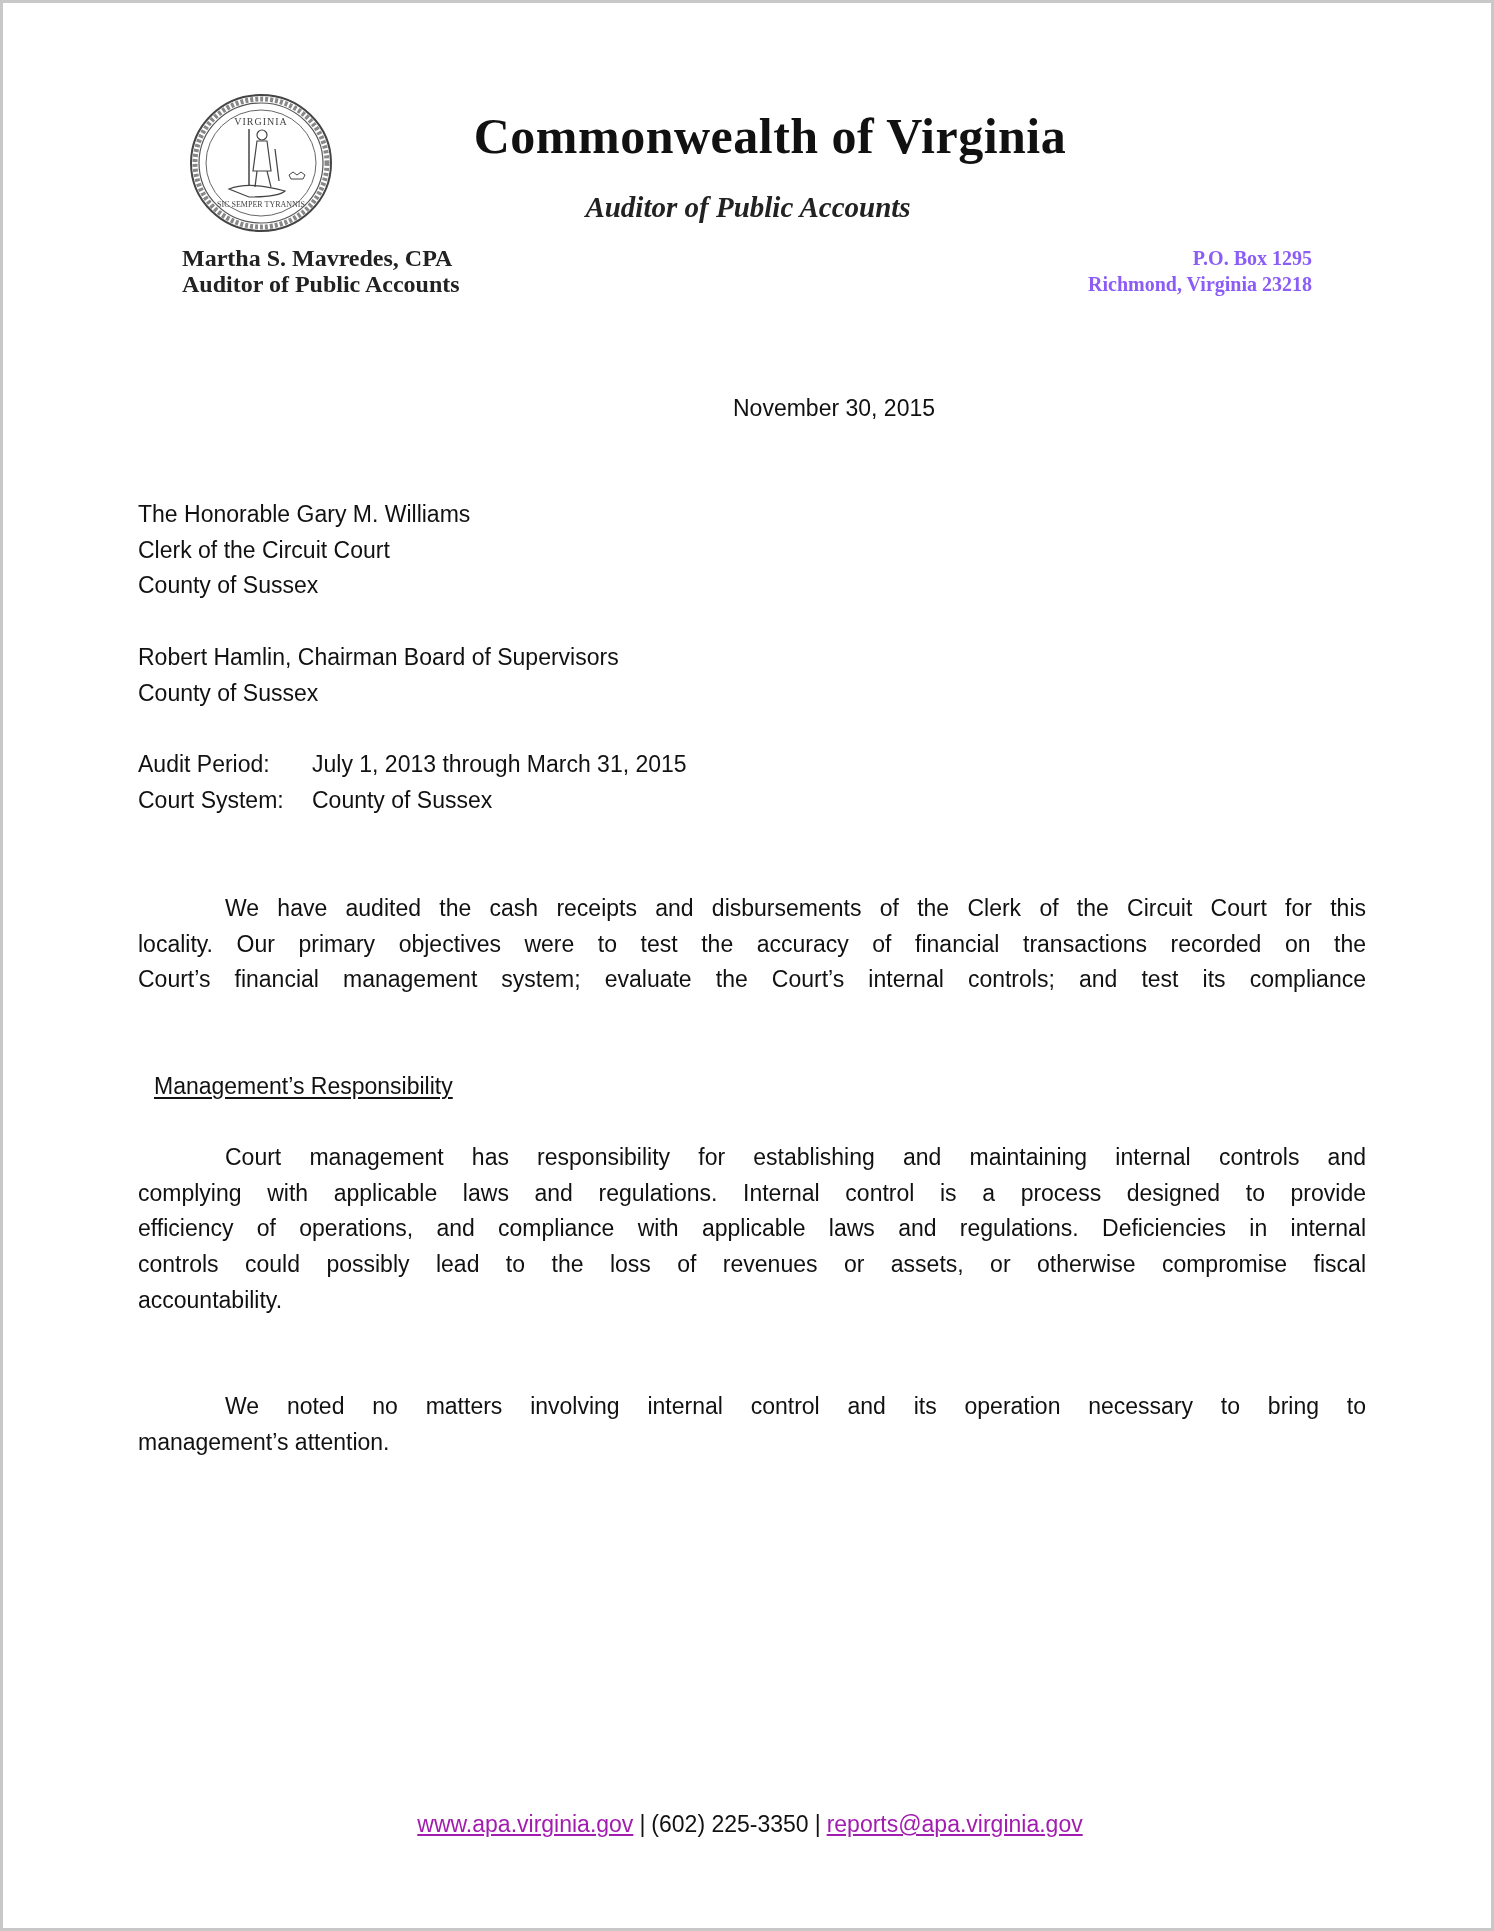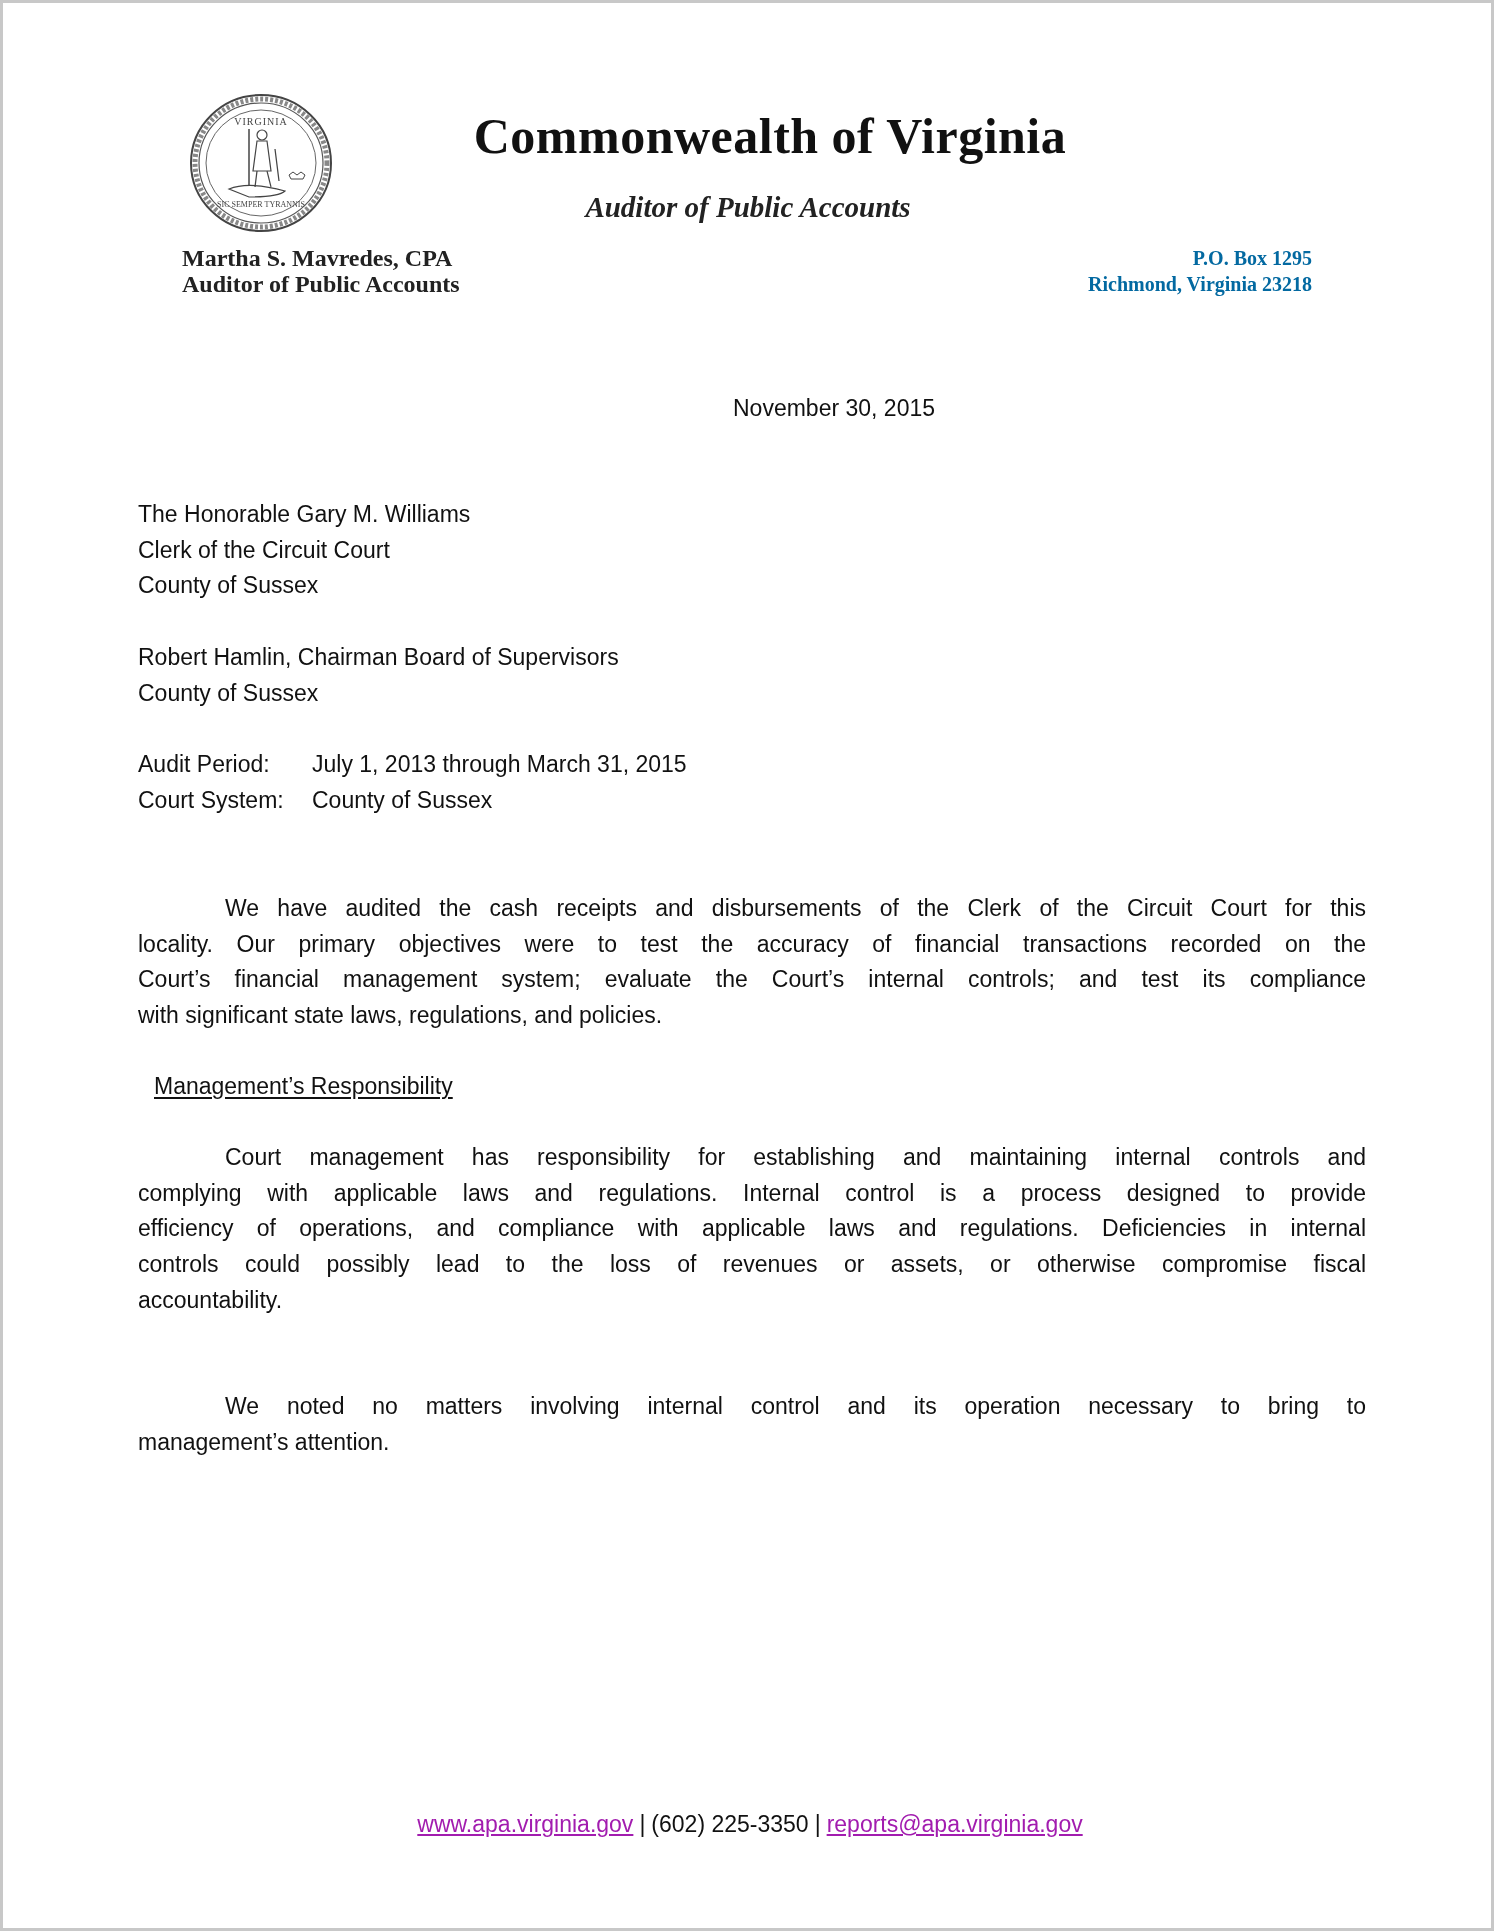--- a/index.html
+++ b/index.html
@@ -16,21 +16,21 @@
   .seal { left: 186px; top: 90px; width: 144px; height: 140px; }
   .title {
     left: 452px; top: 104px; width: 630px; text-align: center;
     font-size: 50px; font-weight: bold; letter-spacing: 0.5px; line-height: 58px;
   }
   .subtitle {
     left: 430px; top: 186px; width: 630px; text-align: center;
     font-size: 29px; font-style: italic; line-height: 36px; color: #222;
   }
   .addr-left { left: 179px; top: 242px; font-size: 24px; line-height: 26px; color: #222; }
-  .addr-right { right: 179px; top: 242px; font-size: 20px; line-height: 26px; text-align: right; color: #0369a1; }
+  .addr-right { right: 179px; top: 242px; font-size: 20px; line-height: 26px; text-align: right; color: #8b5cf6; }
 
   
   .txt { font-size: 23px; line-height: 35.7px; }
   .date { left: 730px; top: 388px; }
   .block { left: 135px; width: 1228px; }
   .recipient1 { top: 494px; }
   .recipient2 { top: 637px; }
   .audit { top: 744px; }
   .kv { display: flex; }
   .kv .k { width: 174px; white-space: pre; }
@@ -109,21 +109,20 @@
     <div class="kv">
       <span class="k">Court System:</span>
       <span>County of Sussex</span>
     </div>
   </div>
 
   <div class="para sans txt p1">
     <span class="line indent">We have audited the cash receipts and disbursements of the Clerk of the Circuit Court for this</span>
     <span class="line">locality.  Our primary objectives were to test the accuracy of financial transactions recorded on the</span>
     <span class="line">Court’s financial management system; evaluate the Court’s internal controls; and test its compliance</span>
-    <span class="line last">with significant state laws, regulations, and policies.</span>
   </div>
 
   <div class="abs sans txt heading" style="left:151px;">Management’s Responsibility</div>
 
   <div class="para sans txt p2">
     <span class="line indent">Court management has responsibility for establishing and maintaining internal controls and</span>
     <span class="line">complying with applicable laws and regulations.  Internal control is a process designed to provide</span>
     <span class="line">efficiency of operations, and compliance with applicable laws and regulations.  Deficiencies in internal</span>
     <span class="line">controls could possibly lead to the loss of revenues or assets, or otherwise compromise fiscal</span>
     <span class="line last">accountability.</span>

